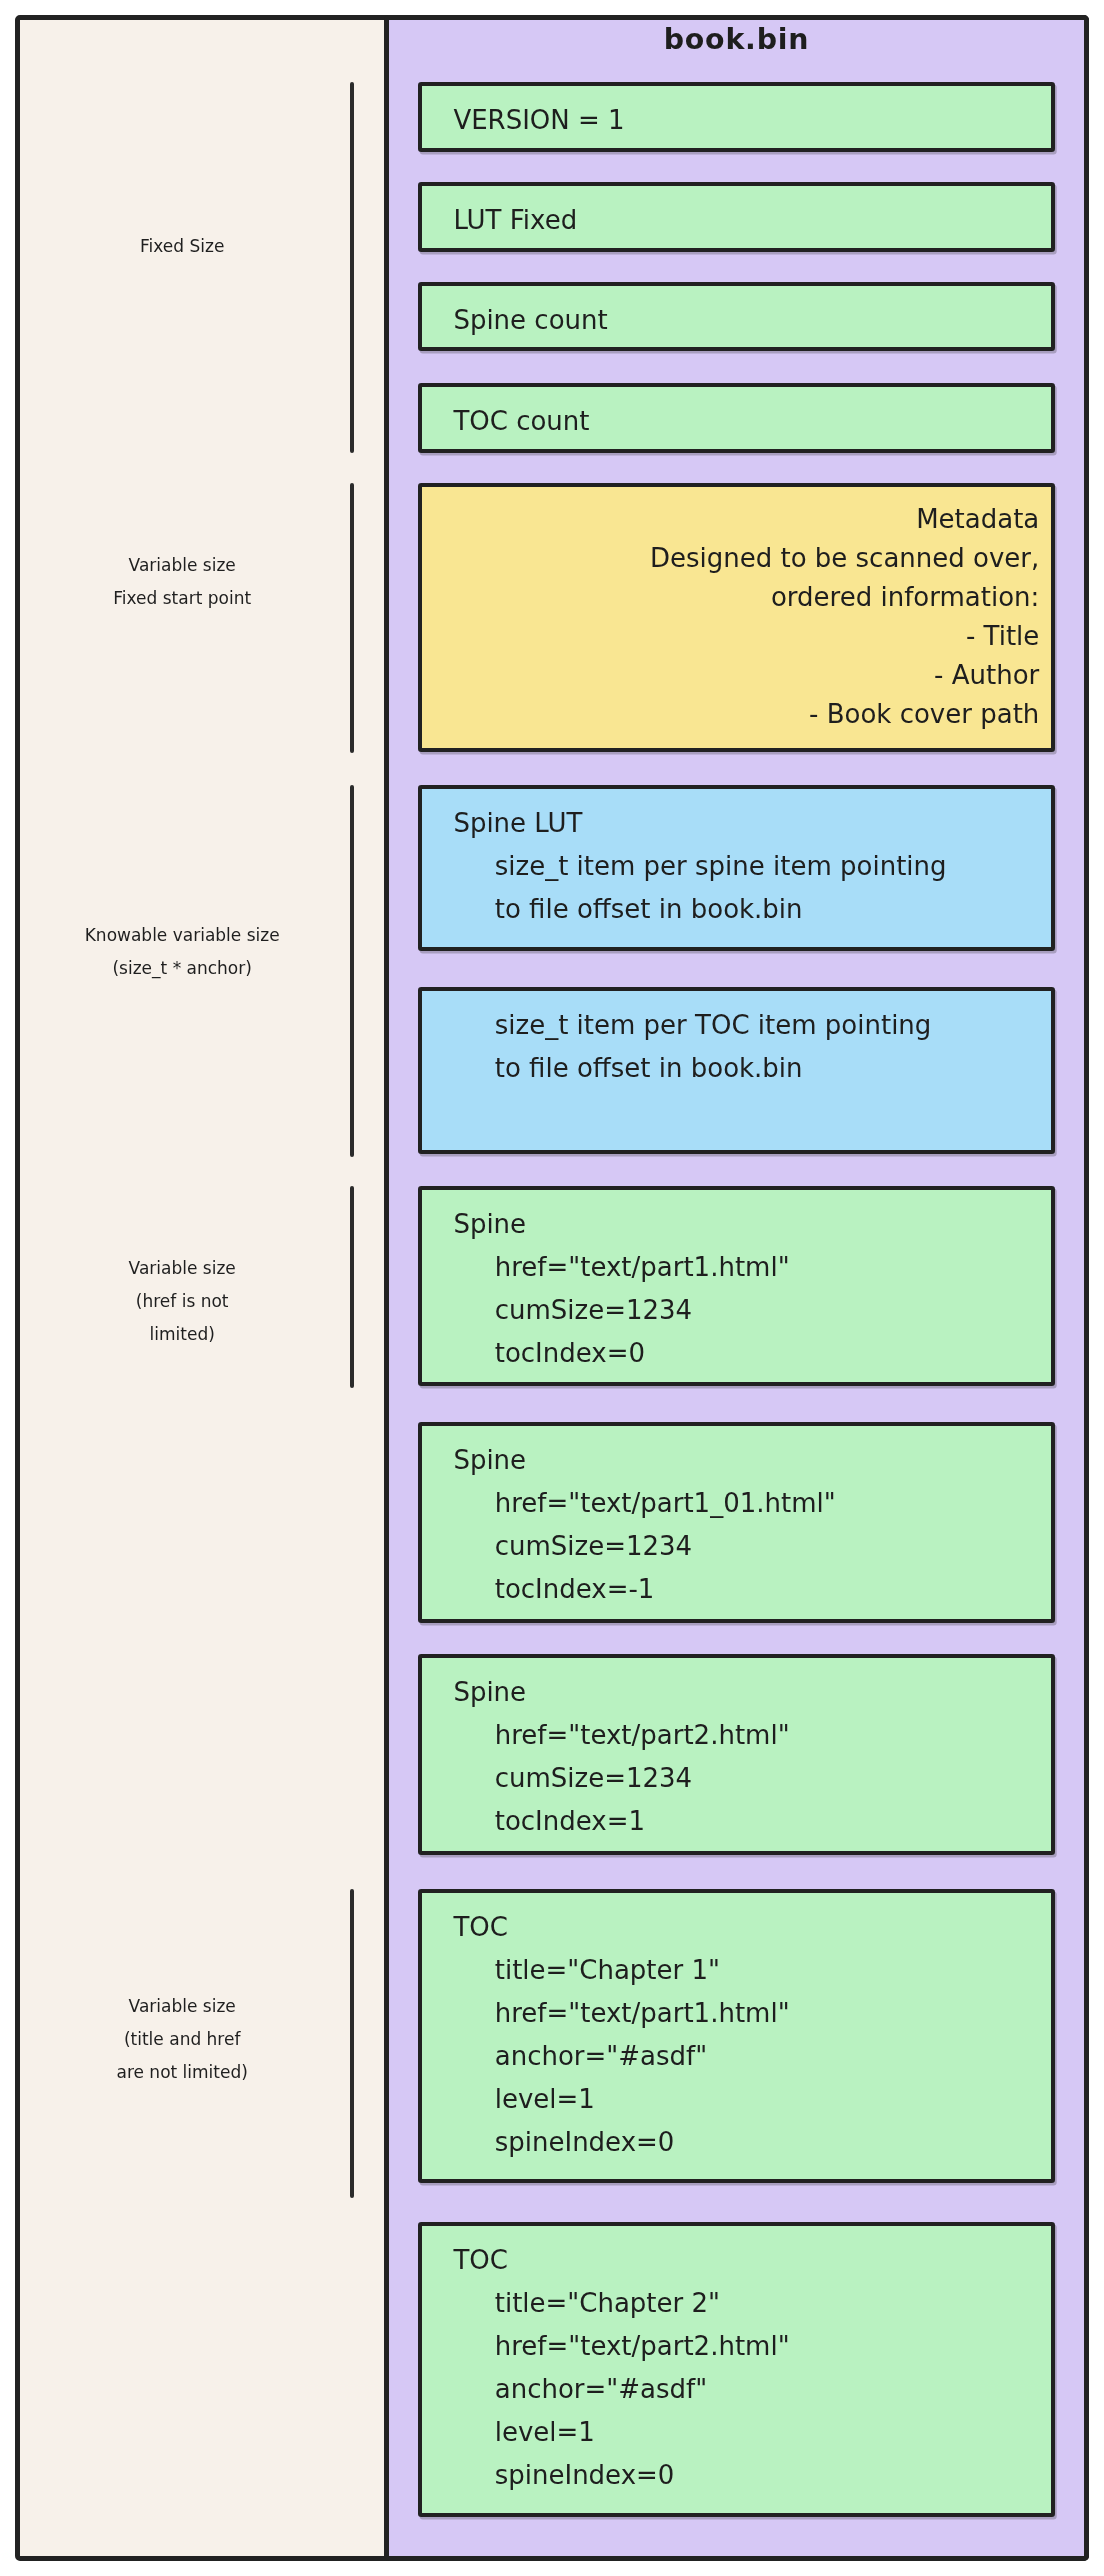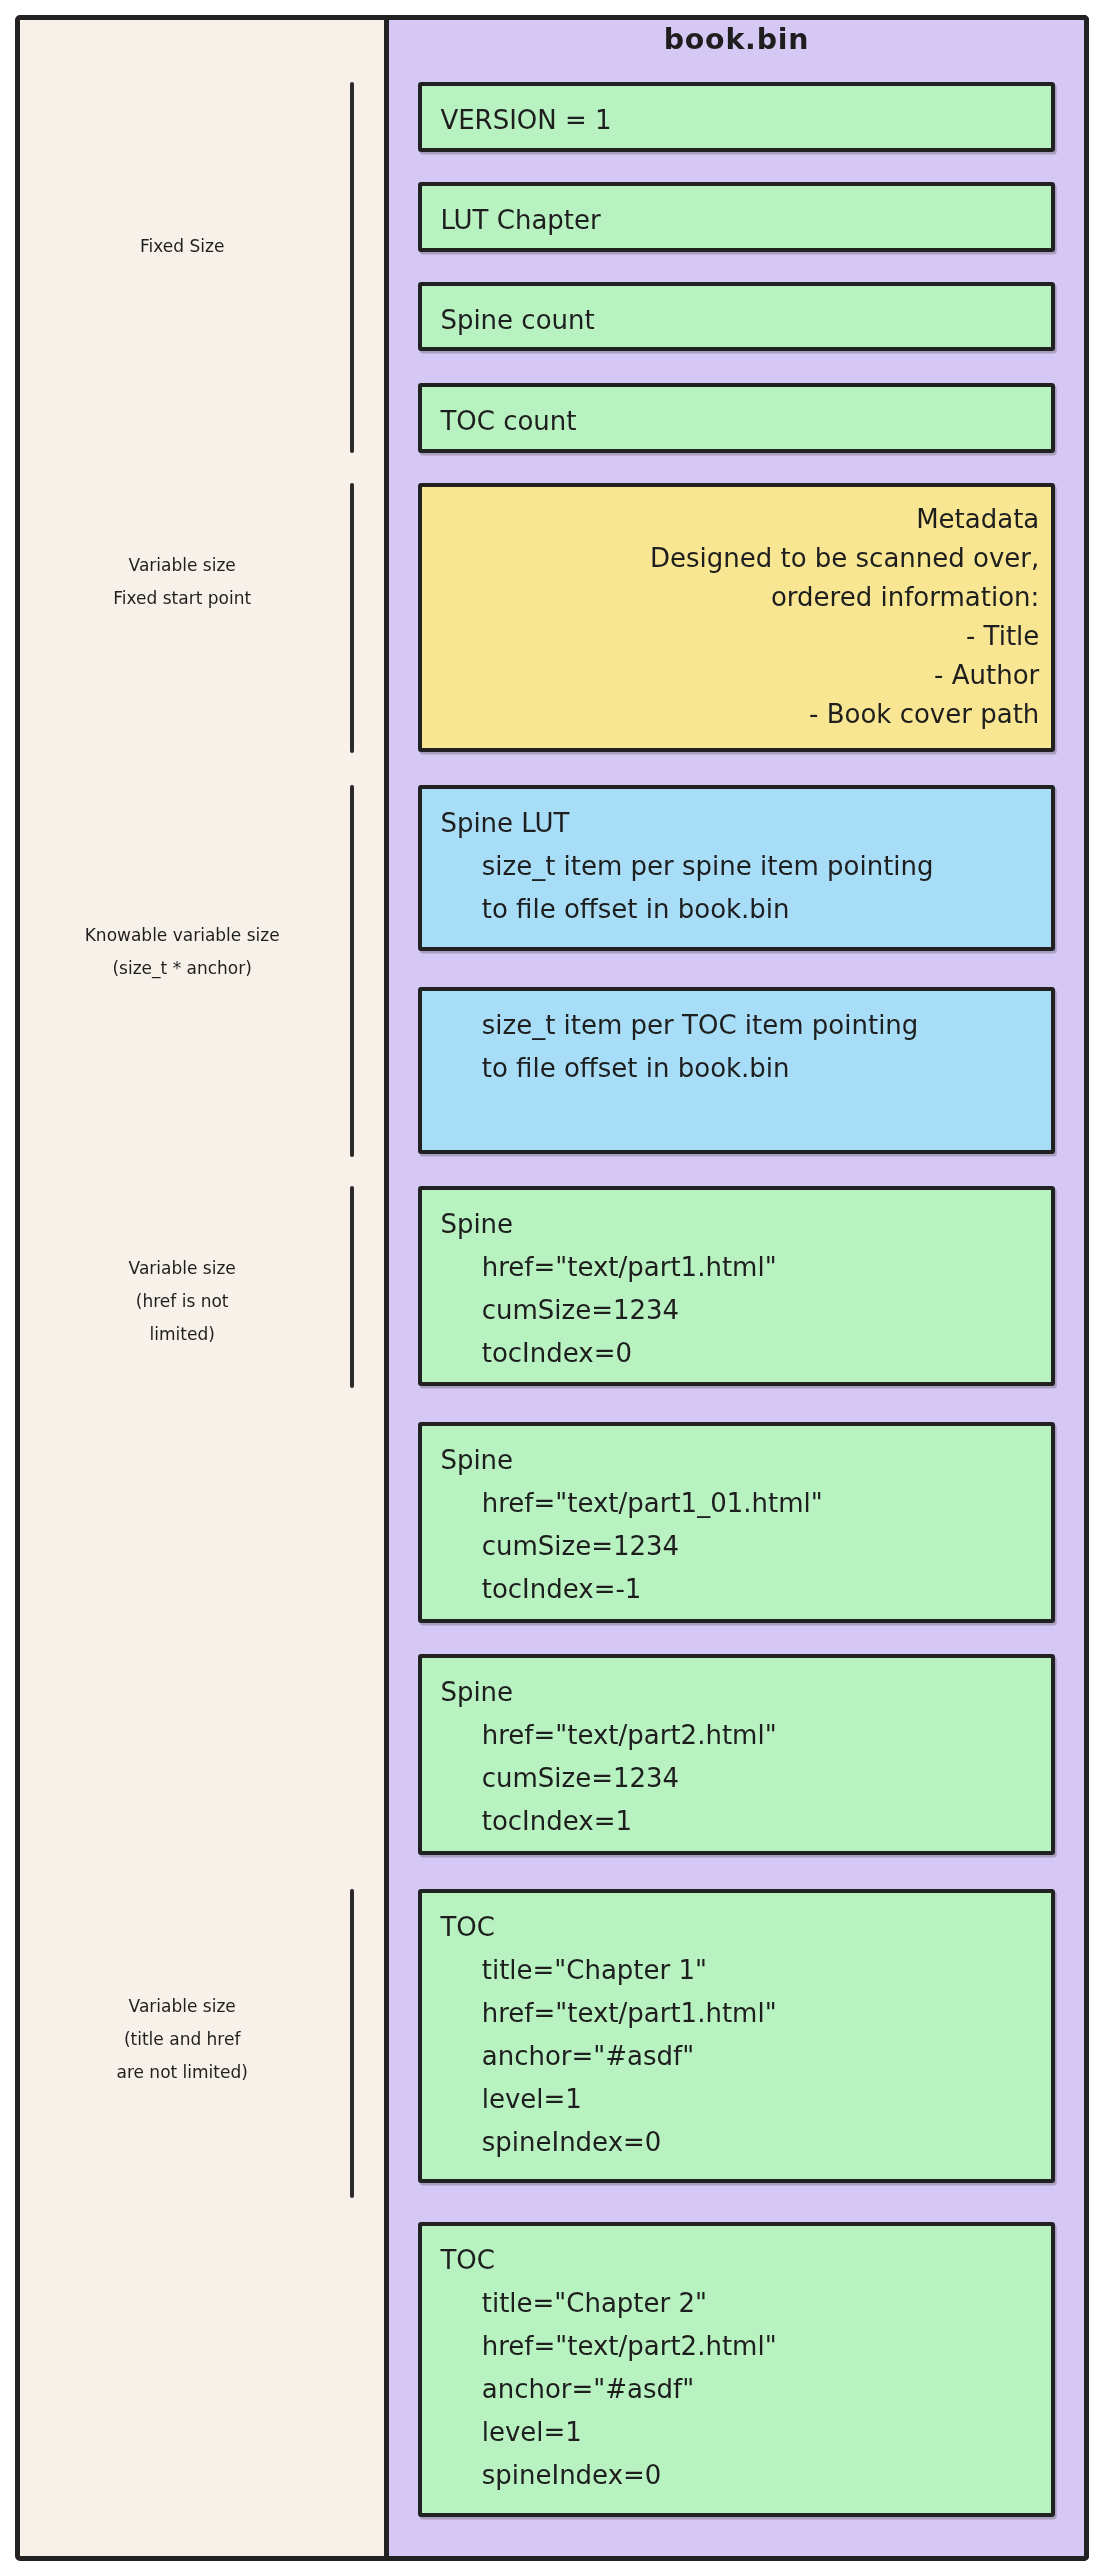--- a/index.html
+++ b/index.html
@@ -40,21 +40,21 @@
   .lb4{top:1252px;}
   .lb5{top:1990px;}
 
   
   .box{
     position:absolute;left:418px;width:637px;box-sizing:border-box;
     border:4.2px solid #212121;border-radius:3.3px;
     padding:13.4px 11.7px 0 18.4px;font-size:26px;line-height:43px;
     box-shadow:1.7px 2.5px 0 rgba(30,30,30,0.25);
   }
-  .box .ln{white-space:pre;}
+  .box .ln{white-space:pre;margin-left:13px;}
   .green{background:#b9f2c1;}
   .yellow{background:#f9e692;line-height:39px;text-align:right;}
   .blue{background:#a8ddf8;}
 
   .b-version{top:82px;height:70px;}
   .b-lut-offset{top:182px;height:70px;}
   .b-spine-count{top:282px;height:69px;}
   .b-toc-count{top:383px;height:70px;}
   .b-metadata{top:483px;height:269px;}
   .b-spine-lut{top:785px;height:166px;}
@@ -100,21 +100,21 @@
   <div class="side-label lb5">
     <div>Variable size</div>
     <div>(title and href</div>
     <div>are not limited)</div>
   </div>
 
   <div class="box green b-version">
     <div class="ln">VERSION = 1</div>
   </div>
   <div class="box green b-lut-offset">
-    <div class="ln">LUT Chapter</div>
+    <div class="ln">LUT Fixed</div>
   </div>
   <div class="box green b-spine-count">
     <div class="ln">Spine count</div>
   </div>
   <div class="box green b-toc-count">
     <div class="ln">TOC count</div>
   </div>
 
   <div class="box yellow b-metadata">
     <div class="ln">Metadata</div>

